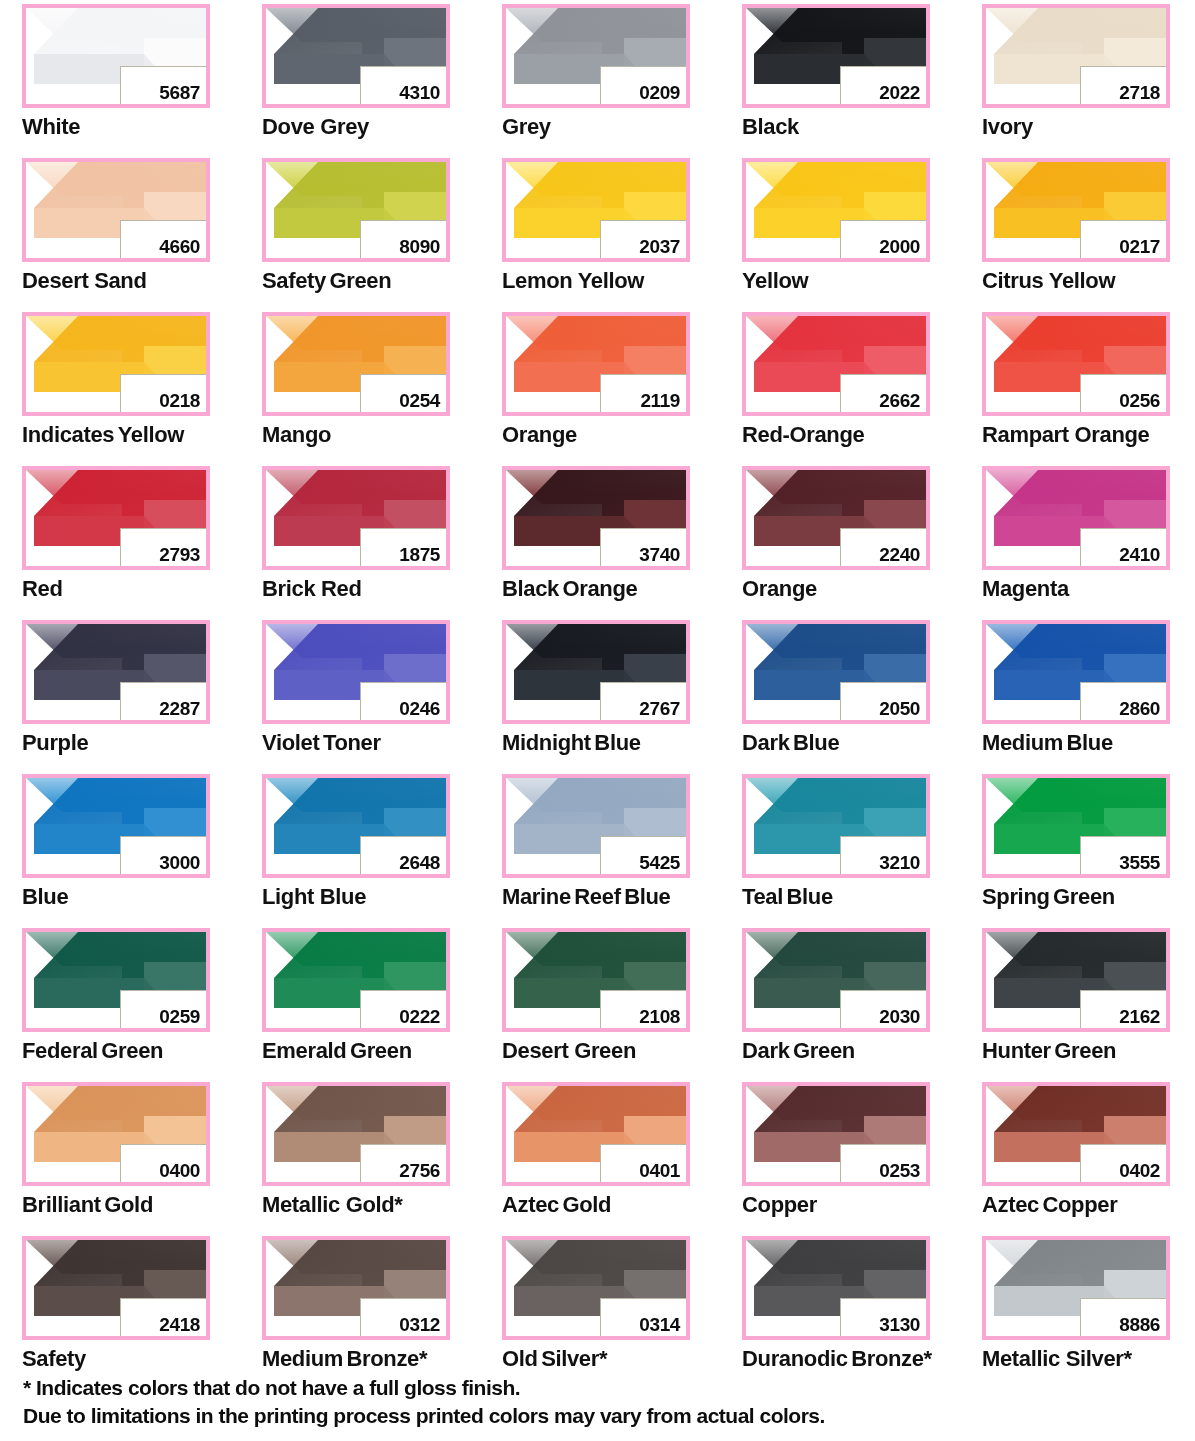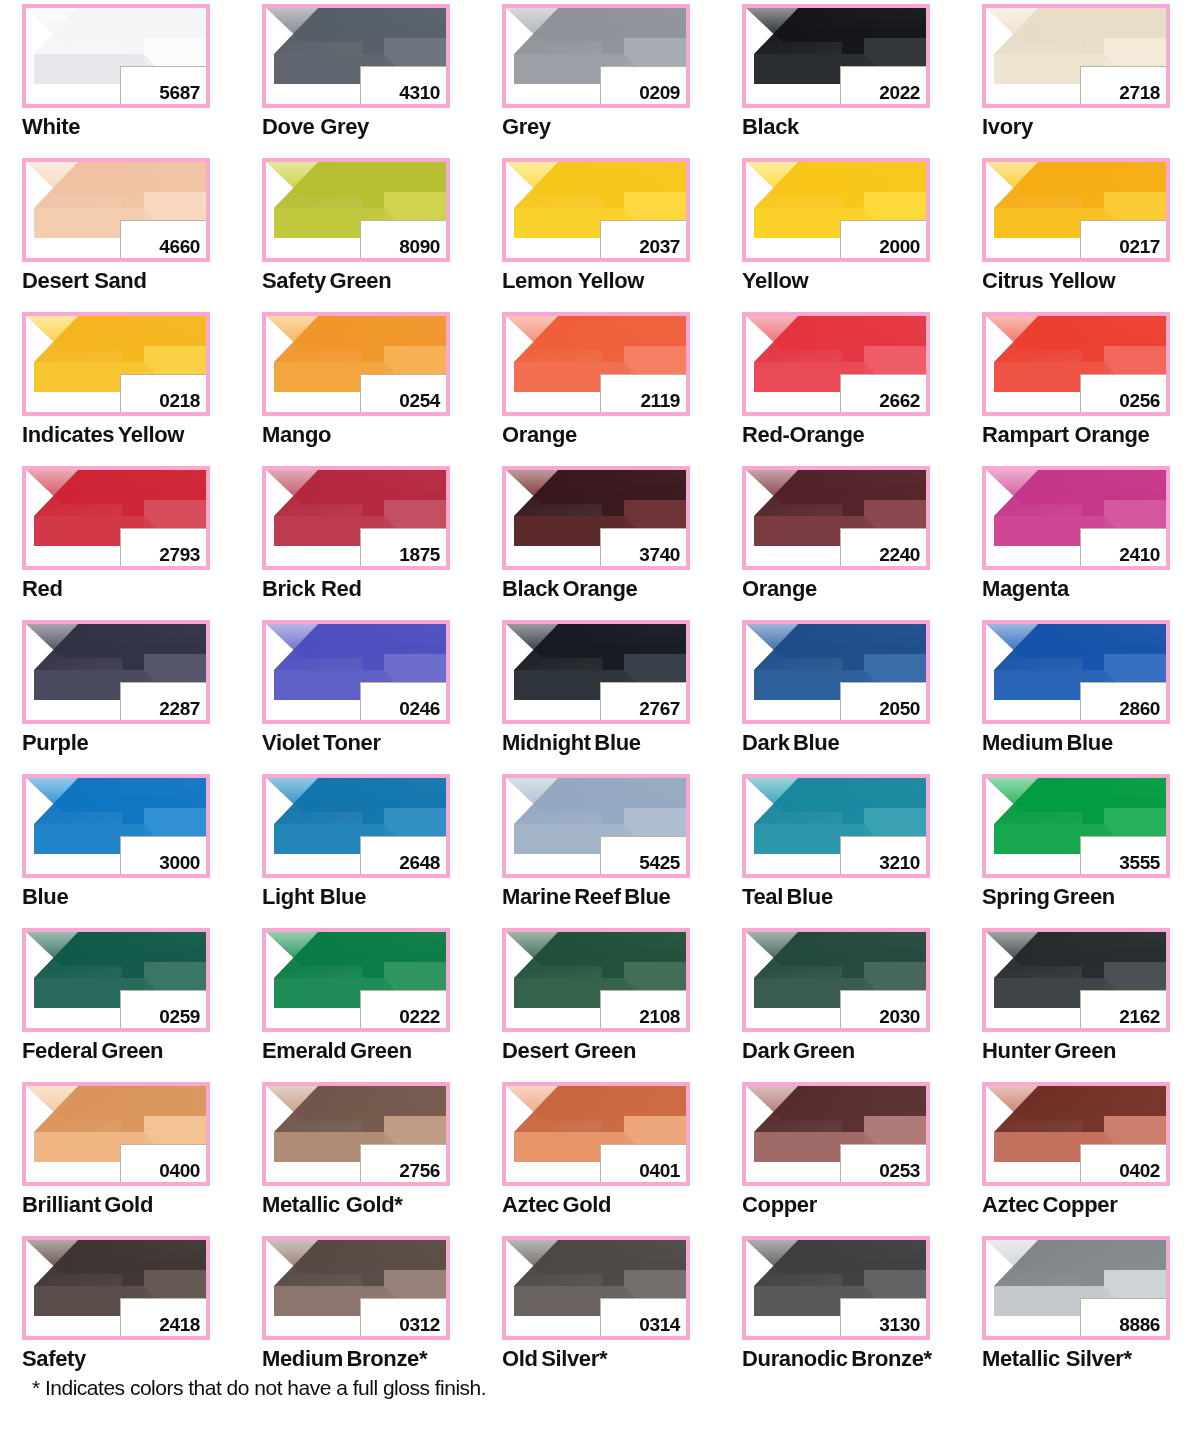--- a/index.html
+++ b/index.html
@@ -76,25 +76,25 @@
     top: 110px;
     font-size: 22px;
     font-weight: bold;
     color: #111111;
     letter-spacing: -0.35px;
     white-space: nowrap;
   }
   .name .tight { letter-spacing: -2.6px; }
   #footnote {
     position: absolute;
-    left: 32px;
+    left: 23px;
     top: 1374px;
     width: 1140px;
     font-size: 21px;
-    font-weight: normal;
+    font-weight: bold;
     color: #0d0d0d;
     line-height: 1.33;
     letter-spacing: -0.5px;
   }
   #footnote div { white-space: nowrap; }
 </style>
 </head>
 <body>
 
 <div id="sheet">
@@ -1177,15 +1177,16 @@
           </svg>
           <div class="code-plate"></div>
           <div class="code">8886</div>
         </div>
         <div class="name">Metallic Silver*</div>
       </div>
     </div>
 
   <div id="footnote">
     <div>* Indicates colors that do not have a full gloss finish.</div>
+    <div>Due to limitations in the printing process printed colors may vary from actual colors.</div>
   </div>
 
 </div>
 
 </body></html>

